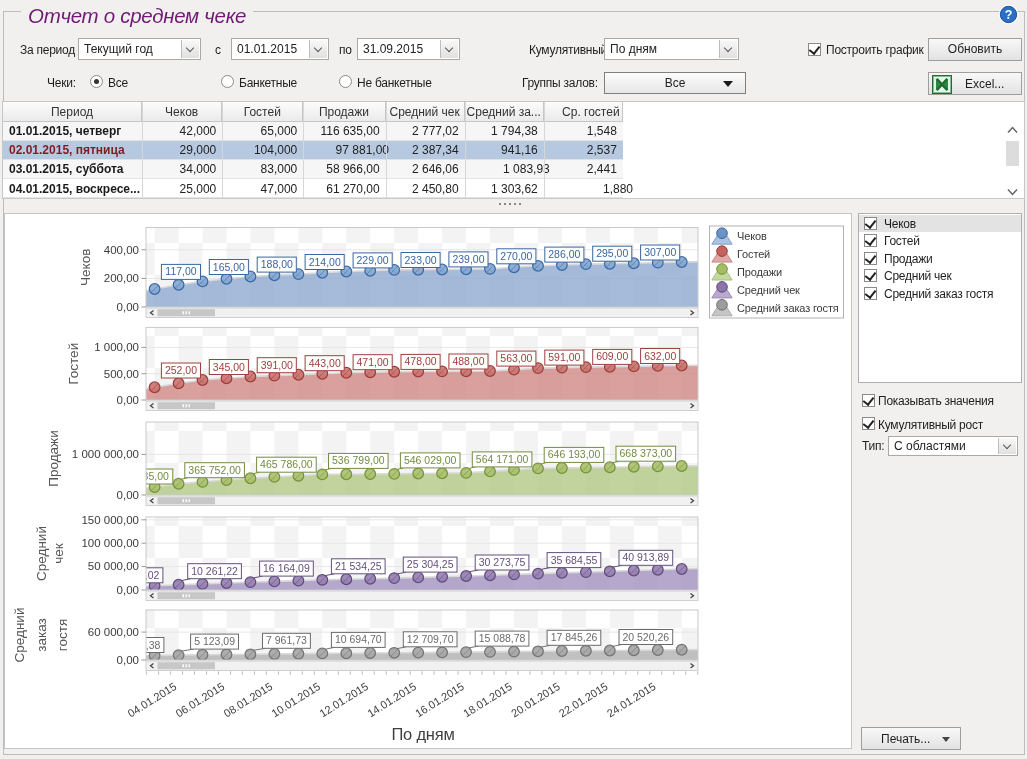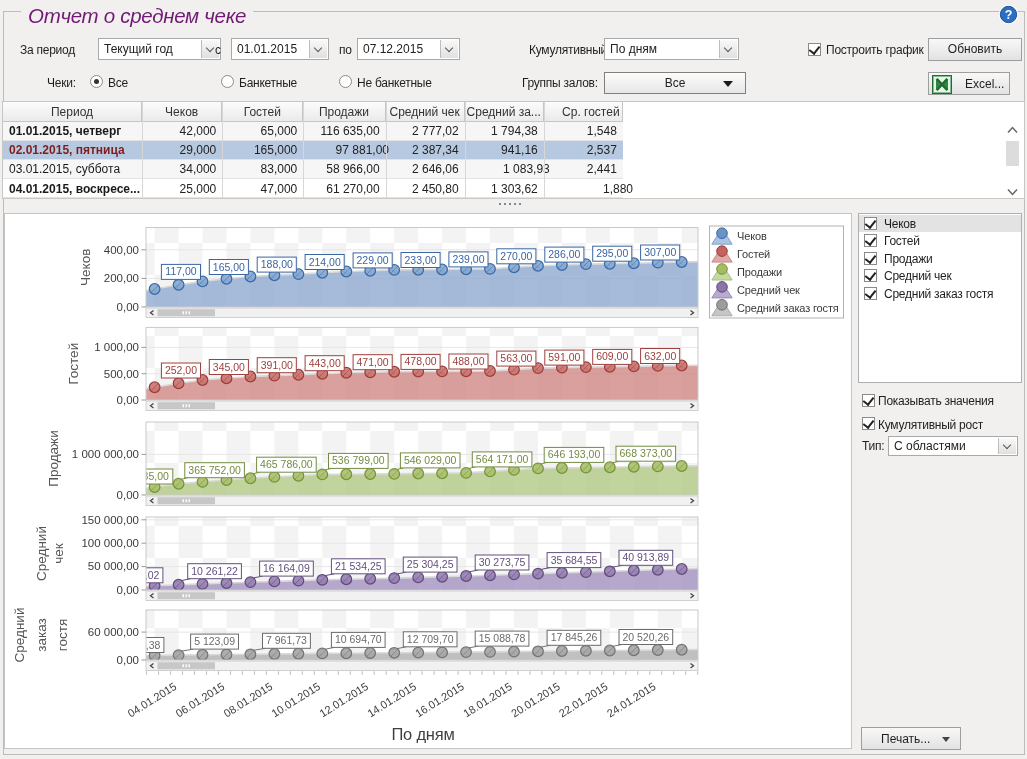--- a/index.html
+++ b/index.html
@@ -24,36 +24,36 @@
 <div class="abs" style="left:3px; top:11px; width:1022px; height:744px; border:1px solid #bcbcbc;"></div>
 <div class="abs" style="left:21px; top:3px; font-size:20.5px; letter-spacing:-0.3px; color:#701a75; background:#f1f0ee; padding:0 7px; height:27px; line-height:26px;font-style:italic;">Отчет о среднем чеке</div>
 
 <svg class="abs" style="left:998px; top:4px;" width="22" height="22">
     <circle cx="10.5" cy="10.5" r="9.7" fill="#fff"></circle>
     <circle cx="10.5" cy="10.5" r="8.2" fill="#2a6fc4" stroke="#1c53a0" stroke-width="1"></circle>
     <text x="10.5" y="15" font-size="12.5" font-weight="bold" fill="#fff" text-anchor="middle" font-family="Liberation Sans">?</text>
   </svg>
 
 <div class="lbl" style="left:20px; top:43px;">За период</div>
-<div class="inp" style="left:98px; top:38px; width:123px; height:22px;">
+<div class="inp" style="left:78px; top:38px; width:123px; height:22px;">
     <span class="tx">Текущий год</span>
     <span class="dbtn">
       <span class="chev"></span>
     </span>
   </div>
 <div class="lbl" style="left:215px; top:43px;">с</div>
 <div class="inp" style="left:231px; top:38px; width:98px; height:22px;">
     <span class="tx">01.01.2015</span>
     <span class="dbtn">
       <span class="chev"></span>
     </span>
   </div>
 <div class="lbl" style="left:339px; top:43px;">по</div>
 <div class="inp" style="left:357px; top:38px; width:103px; height:22px;">
-    <span class="tx">07.12.2015</span>
+    <span class="tx">31.09.2015</span>
     <span class="dbtn">
       <span class="chev"></span>
     </span>
   </div>
 <div class="lbl" style="left:529px; top:43px;">Кумулятивный:</div>
 <div class="inp" style="left:604px; top:38px; width:135px; height:22px;">
     <span class="tx">По дням</span>
     <span class="dbtn">
       <span class="chev"></span>
     </span>
@@ -64,21 +64,21 @@
 
 <div class="lbl" style="left:47px; top:76px;">Чеки:</div>
 <div class="rad sel" style="left:90px; top:75px;"></div>
 <div class="lbl" style="left:108px; top:76px;">Все</div>
 <div class="rad" style="left:221px; top:75px;"></div>
 <div class="lbl" style="left:239px; top:76px;">Банкетные</div>
 <div class="rad" style="left:339px; top:75px;"></div>
 <div class="lbl" style="left:357px; top:76px;">Не банкетные</div>
 <div class="lbl" style="left:522px; top:76px;">Группы залов:</div>
 <div class="abs" style="left:604px; top:72px; width:142px; height:22px; background:linear-gradient(#fcfcfc,#e6e6e6); border:1px solid #7f7f7f; font-size:12px; text-align:center; line-height:20px;">Все<span style="position:absolute; right:12px; top:8px; width:0; height:0; border-left:5px solid transparent; border-right:5px solid transparent; border-top:6px solid #1a1a1a;"></span></div>
-<div class="btn" style="left:928px; top:72px; width:82px; height:23px;">
+<div class="btn" style="left:928px; top:72px; width:94px; height:23px;">
     <svg width="20" height="19" style="position:absolute; left:3px; top:2px;">
       <rect x="0.5" y="0.5" width="19" height="18" fill="#e9f3ea" stroke="#246b33" stroke-width="1"></rect>
       <rect x="1.5" y="1.5" width="17" height="16" fill="none" stroke="#7fbf8d" stroke-width="1"></rect>
       <path d="M4 4.5 L8.6 9.5 L4 14.5 Z" fill="#2e8744"></path>
       <path d="M16 4.5 L11.4 9.5 L16 14.5 Z" fill="#2e8744"></path>
       <path d="M4.6 3.8 L15.4 15.2 M15.4 3.8 L4.6 15.2" stroke="#1e6b2e" stroke-width="2.6" fill="none"></path>
     </svg>
     <span style="position:absolute; left:36px; top:4px;">Excel...</span>
   </div>
 
@@ -95,27 +95,27 @@
 <div class="cell" style="left:9px; top:124.2px; font-weight:bold; color:#1a1a1a;">01.01.2015, четверг</div>
 <div class="cell num" style="left:137.3px; top:124.2px; width:79px;">42,000</div>
 <div class="cell num" style="left:218.3px; top:124.2px; width:79px;">65,000</div>
 <div class="cell num" style="left:300.6px; top:124.2px; width:79px;">116 635,00</div>
 <div class="cell num" style="left:379.7px; top:124.2px; width:79px;">2 777,02</div>
 <div class="cell num" style="left:458.8px; top:124.2px; width:79px;">1 794,38</div>
 <div class="cell num" style="left:537.9px; top:124.2px; width:79px;">1,548</div>
 <div class="abs" style="left:3px; top:140.8px; width:619.9px; height:19.1px; background:#b7c9e1; border-bottom:1px solid #e3e3e3;"></div>
 <div class="cell" style="left:9px; top:143.3px; font-weight:bold; color:#7f1d1d;">02.01.2015, пятница</div>
 <div class="cell num" style="left:137.3px; top:143.3px; width:79px;">29,000</div>
-<div class="cell num" style="left:218.3px; top:143.3px; width:79px;">165,000</div>
+<div class="cell num" style="left:218.3px; top:143.3px; width:79px;">104,000</div>
 <div class="cell num" style="left:310px; top:143.3px; width:79px;">97 881,00</div>
 <div class="cell num" style="left:379.7px; top:143.3px; width:79px;">2 387,34</div>
 <div class="cell num" style="left:458.8px; top:143.3px; width:79px;">941,16</div>
 <div class="cell num" style="left:537.9px; top:143.3px; width:79px;">2,537</div>
 <div class="abs" style="left:3px; top:159.9px; width:619.9px; height:19.1px; background:#f6f6f6; border-bottom:1px solid #e3e3e3;"></div>
-<div class="cell" style="left:9px; top:162.4px; font-weight:normal; color:#1a1a1a;">03.01.2015, суббота</div>
+<div class="cell" style="left:9px; top:162.4px; font-weight:bold; color:#1a1a1a;">03.01.2015, суббота</div>
 <div class="cell num" style="left:137.3px; top:162.4px; width:79px;">34,000</div>
 <div class="cell num" style="left:218.3px; top:162.4px; width:79px;">83,000</div>
 <div class="cell num" style="left:300.6px; top:162.4px; width:79px;">58 966,00</div>
 <div class="cell num" style="left:379.7px; top:162.4px; width:79px;">2 646,06</div>
 <div class="cell num" style="left:458.8px; top:162.4px; width:79px;margin-left:12px;">1 083,93</div>
 <div class="cell num" style="left:537.9px; top:162.4px; width:79px;">2,441</div>
 <div class="abs" style="left:3px; top:179.0px; width:619.9px; height:19.1px; background:#ffffff; border-bottom:1px solid #e3e3e3;"></div>
 <div class="cell" style="left:9px; top:181.5px; font-weight:bold; color:#1a1a1a;">04.01.2015, воскресе...</div>
 <div class="cell num" style="left:137.3px; top:181.5px; width:79px;">25,000</div>
 <div class="cell num" style="left:218.3px; top:181.5px; width:79px;">47,000</div>

